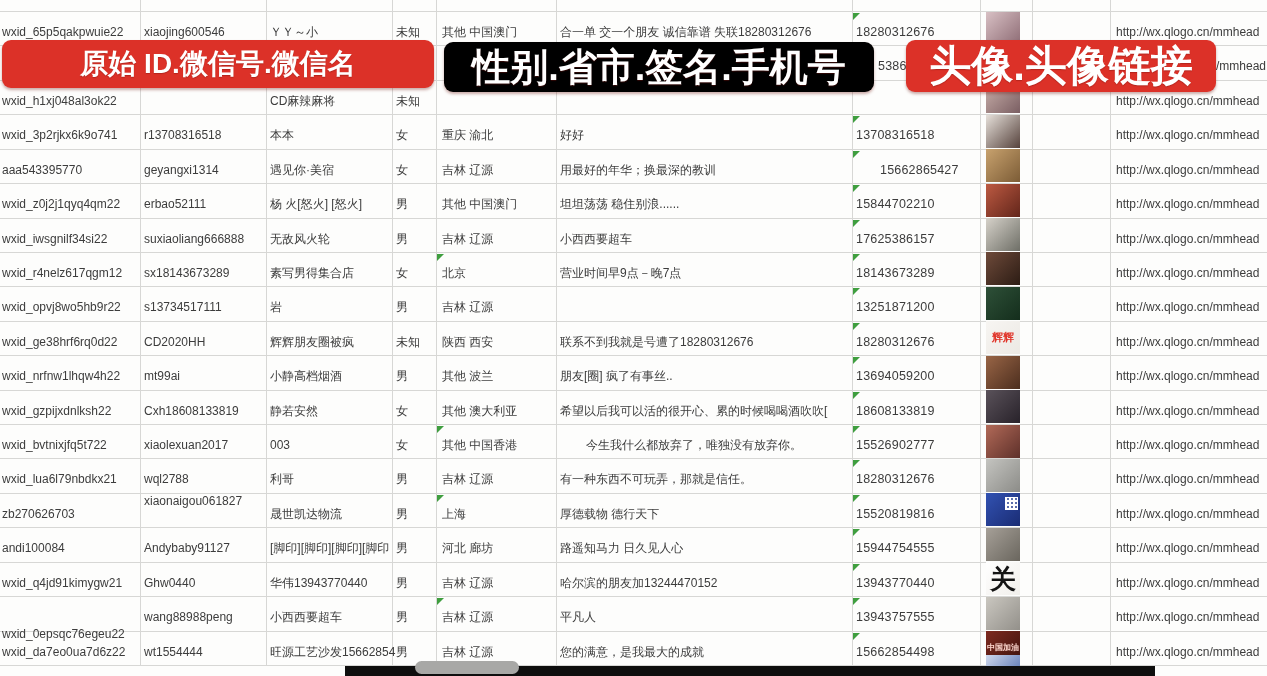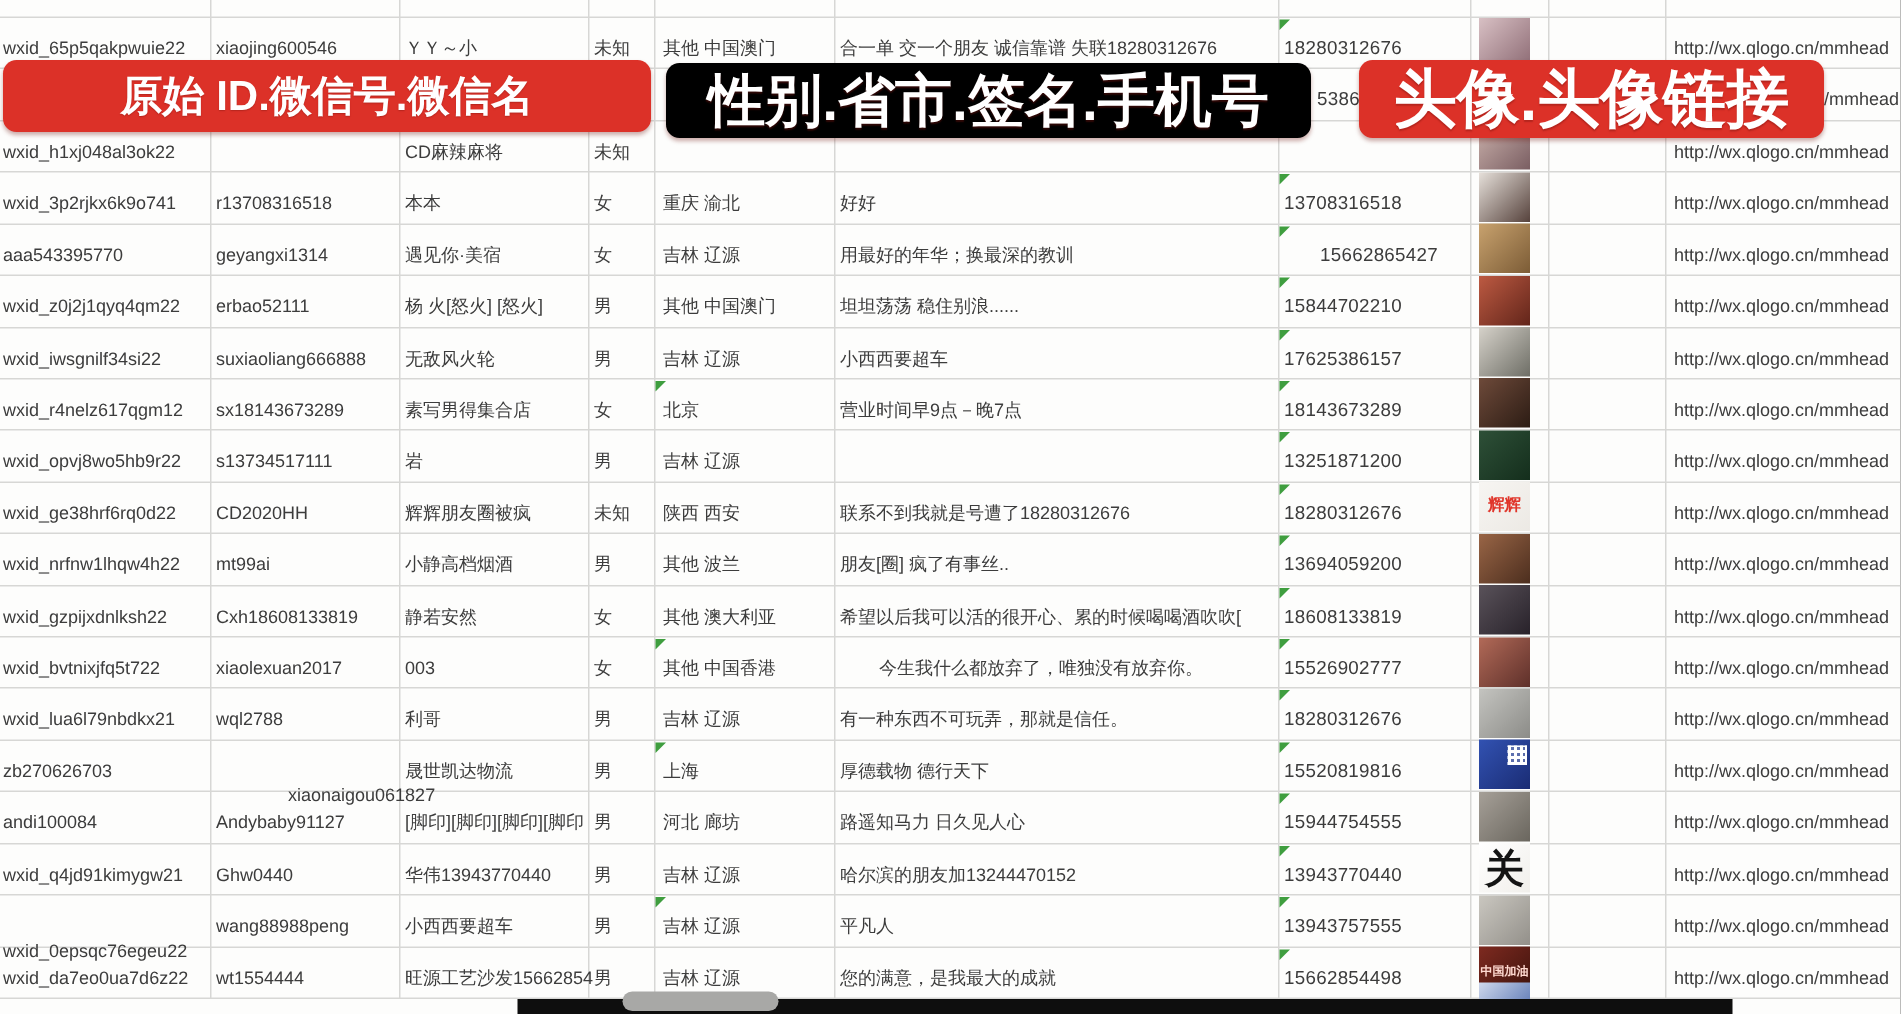--- a/index.html
+++ b/index.html
@@ -205,21 +205,21 @@
       <div class="cell" style="left: 144px; width: 121px; top: 459.46px;">wql2788</div>
       <div class="cell" style="left: 270px; width: 127px; top: 459.46px;">利哥</div>
       <div class="cell" style="left: 396px; width: 39px; top: 459.46px;">男</div>
       <div class="cell" style="left: 442px; width: 112px; top: 459.46px;">吉林 辽源</div>
       <div class="cell" style="left: 560px; width: 291px; top: 459.46px;">有一种东西不可玩弄，那就是信任。</div>
       <div class="cell num" style="left: 856px; width: 122px; top: 459.46px;">18280312676</div>
       <div class="cell" style="left: 1116px; width: 150px; top: 459.46px;">http://wx.qlogo.cn/mmhead</div>
       <div class="flag" style="left: 853px; top: 460.46px;"></div>
       <div class="avatar" style="top: 458.96px; background: linear-gradient(135deg, rgb(196, 196, 192) 0%, rgb(140, 140, 136) 100%);"></div>
       <div class="cell" style="left: 2px; width: 137px; top: 493.88px;">zb270626703</div>
-      <div class="cell" style="left: 144px; width: 121px; top: 510px; margin-left: 48px;">xiaonaigou061827</div>
+      <div class="cell" style="left: 144px; width: 121px; top: 481px;">xiaonaigou061827</div>
       <div class="cell" style="left: 270px; width: 127px; top: 493.88px;">晟世凯达物流</div>
       <div class="cell" style="left: 396px; width: 39px; top: 493.88px;">男</div>
       <div class="cell" style="left: 442px; width: 112px; top: 493.88px;">上海</div>
       <div class="cell" style="left: 560px; width: 291px; top: 493.88px;">厚德载物 德行天下</div>
       <div class="cell num" style="left: 856px; width: 122px; top: 493.88px;">15520819816</div>
       <div class="cell" style="left: 1116px; width: 150px; top: 493.88px;">http://wx.qlogo.cn/mmhead</div>
       <div class="flag" style="left: 853px; top: 494.88px;"></div>
       <div class="flag" style="left: 437px; top: 494.88px;"></div>
       <div class="avatar" style="top: 493.38px; background: linear-gradient(135deg, rgb(50, 82, 178) 0%, rgb(26, 44, 116) 100%);">
         <span class="qr"></span>

